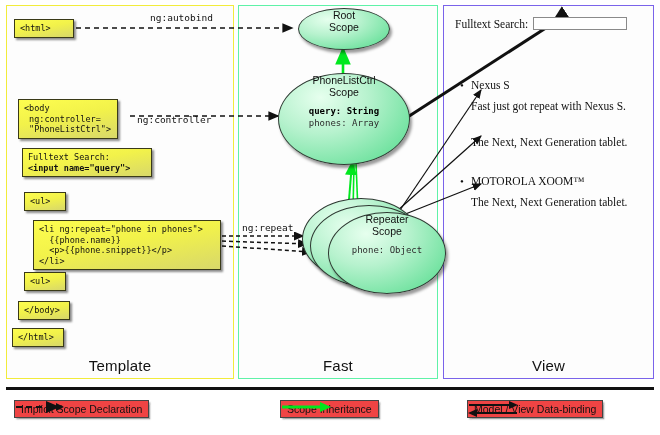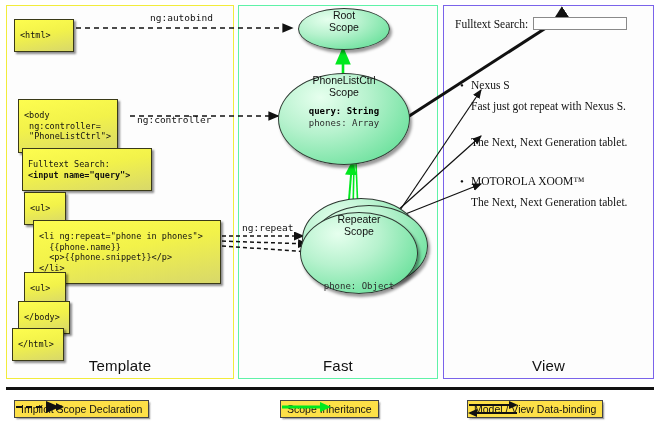--- a/index.html
+++ b/index.html
@@ -22,21 +22,21 @@
   }
 
   
   .ybox{
     position:absolute;
     background:linear-gradient(170deg,#fdfd4f 0%,#f2f24a 45%,#d8d86a 100%);
     border:1.3px solid #3a3a18;
     box-shadow:2px 2px 2px rgba(0,0,0,.45);
     font-family:"DejaVu Sans Mono","Liberation Mono",monospace;
     font-size:8.5px;line-height:10.5px;color:#111;
-    padding:10px 5px;white-space:pre;box-sizing:border-box;
+    padding:3px 5px;white-space:pre;box-sizing:border-box;
   }
   .ybox b{font-weight:bold;}
 
   
   .ell{
     position:absolute;border-radius:50%;
     background:radial-gradient(ellipse at 32% 26%,#e6ffee 0%,#b7f2ce 38%,#74e3a2 78%,#4fd488 100%);
     border:1.4px solid #2f3a33;
     box-shadow:2px 3px 3px rgba(0,0,0,.4);
     display:flex;flex-direction:column;align-items:center;
@@ -67,21 +67,21 @@
   .conn-label{
     position:absolute;
     font-family:"DejaVu Sans Mono","Liberation Mono",monospace;
     font-size:9.5px;color:#111;white-space:nowrap;
   }
 
   
   #legend-rule{position:absolute;left:6px;top:387px;width:648px;height:2.5px;background:#111;}
   .lg-item{position:absolute;top:400px;display:flex;align-items:center;}
   .lg-box{
-    border:1.4px solid #444;background:#fde047;
+    border:1.4px solid #444;background:#ef4444;
     box-shadow:1.5px 1.5px 1.5px rgba(0,0,0,.35);
     font-size:10.5px;color:#111;padding:2px 6px;white-space:nowrap;
   }
   svg{position:absolute;left:0;top:0;overflow:visible;}
 </style>
 </head>
 <body>
 
 <div id="stage">
 
@@ -165,21 +165,21 @@
   <div class="ell" style="left:278px;top:73px;width:132px;height:92px;">
     <div class="ttl">PhoneListCtrl<br>Scope</div>
     <div class="attrs">
       <div class="bold">query: String</div>
       <div>phones: Array</div>
     </div>
   </div>
 
   <div class="ell" style="left:302px;top:198px;width:118px;height:82px;"></div>
   <div class="ell" style="left:310px;top:205px;width:118px;height:82px;"></div>
-  <div class="ell" style="left:300px;top:212px;width:118px;height:82px;gap:36px;">
+  <div class="ell" style="left:328px;top:212px;width:118px;height:82px;">
     <div class="ttl">Repeater<br>Scope</div>
     <div class="attrs">
       <div>phone: Object</div>
     </div>
   </div>
 
   <div id="view-inner">
     <div id="fulltext-row">
       <span id="fulltext-label">Fulltext Search:</span>
       <input id="search-input" type="text" placeholder="" style="">

